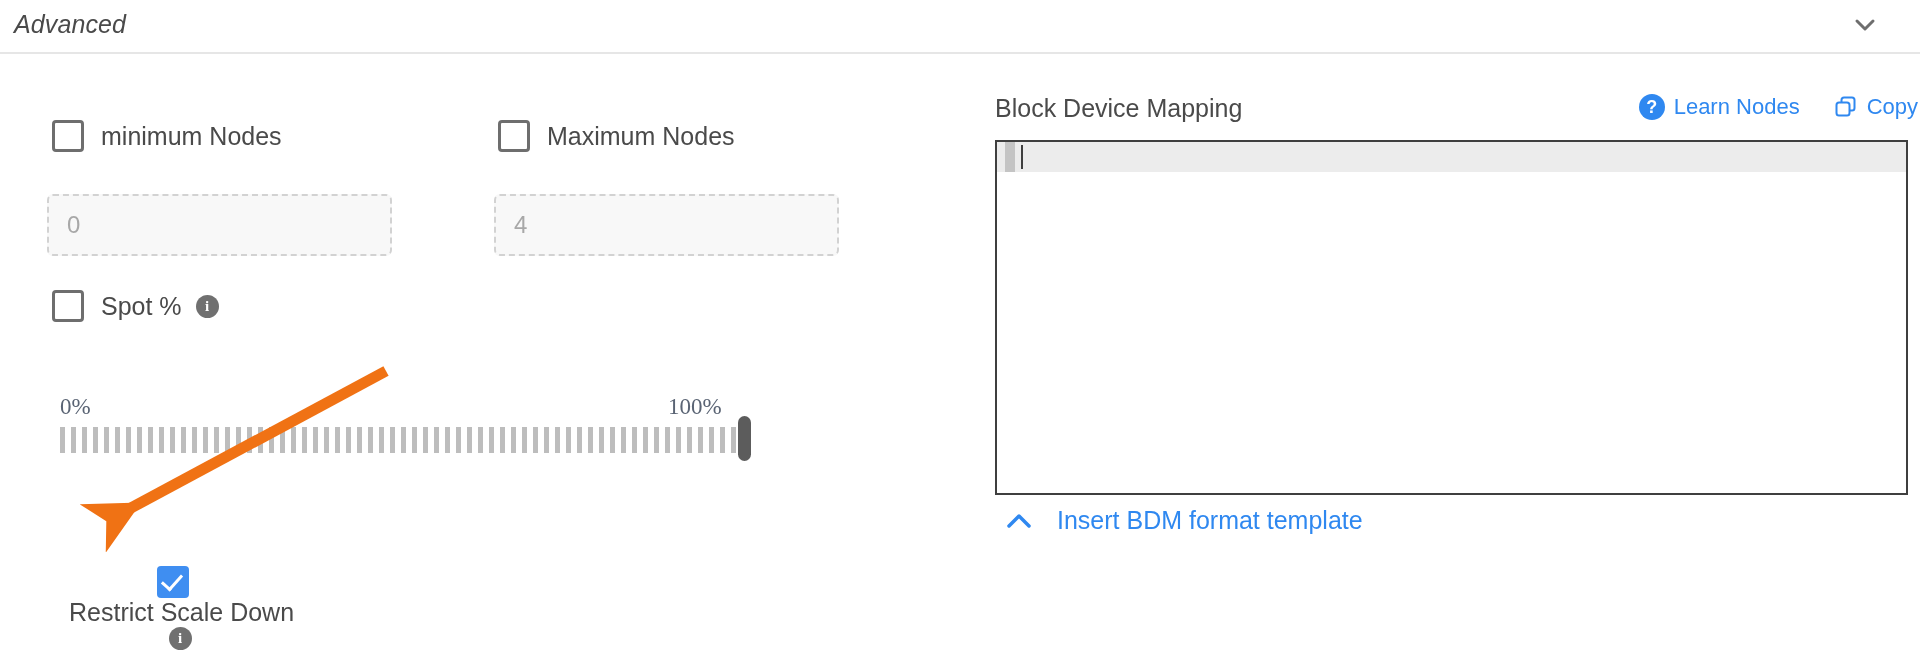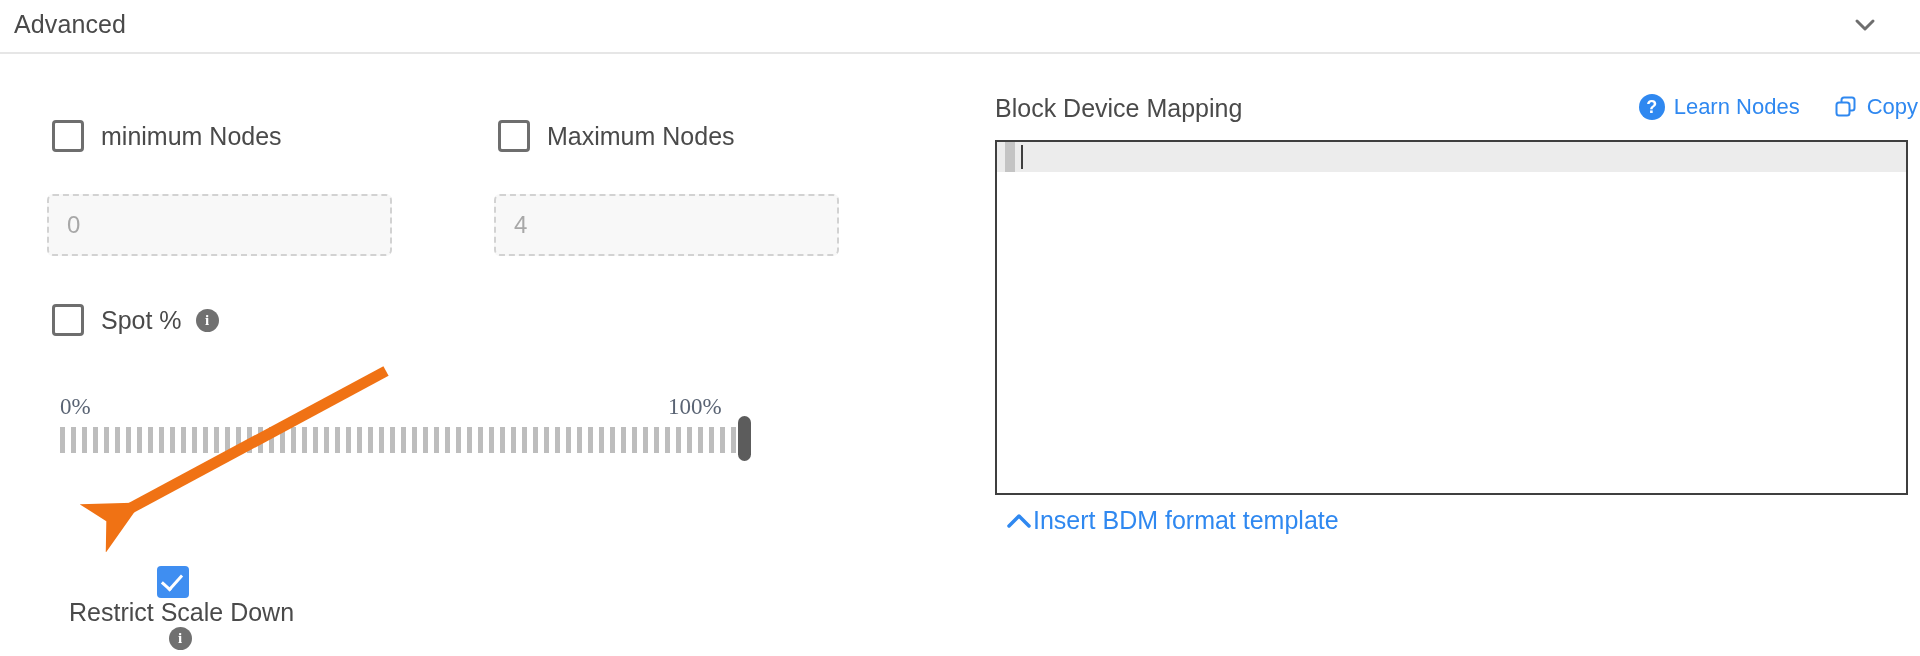--- a/index.html
+++ b/index.html
@@ -18,20 +18,21 @@
 
   
   .panel-header {
     position: absolute;
     left: 0;
     top: 0;
     width: 1920px;
     height: 54px;
     border-bottom: 2px solid #e6e6e6;
     box-sizing: border-box;
+    font-style: italic;
   }
   .panel-title {
     position: absolute;
     left: 14px;
     top: 10px;
     font-size: 25px;
     color: #4a4a4a;
     letter-spacing: 0.1px;
   }
   .collapse-chevron {
@@ -237,21 +238,21 @@
     height: 24px;
     background: #3f3f3f;
   }
 
   .insert-link {
     position: absolute;
     left: 10px;
     top: 452px;
     display: flex;
     align-items: center;
-    gap: 0;
+    gap: 24px;
     color: #2f88f0;
     font-size: 25px;
     cursor: pointer;
   }
   .chevron-up svg { display: block; }
 
   
   .annotation {
     position: absolute;
     left: 0;
@@ -281,21 +282,21 @@
   </div>
 
   <div class="cb-row" style="left:52px; top:66px;">
     <div class="checkbox"></div>
     <div class="cb-label">minimum Nodes</div>
   </div>
 
   <div class="num-field" style="left:47px; top:140px; width:345px; height:62px;">0</div>
   <div class="num-field" style="left:494px; top:140px; width:345px; height:62px;">4</div>
 
-  <div class="cb-row" style="left:52px; top:236px;margin-top:14px;">
+  <div class="cb-row" style="left:52px; top:236px;">
     <div class="checkbox"></div>
     <div class="cb-label">Spot %</div>
     <div class="info-icon">i</div>
   </div>
 
   <div class="slider-wrap" style="left:60px; top:340px; width:700px; height:80px;">
     <div class="slider-label" style="left:0px; top:0px;">0%</div>
     <div class="slider-label" style="left:608px; top:0px;">100%</div>
     <div class="slider-track"></div>
     <div class="slider-handle"></div>

